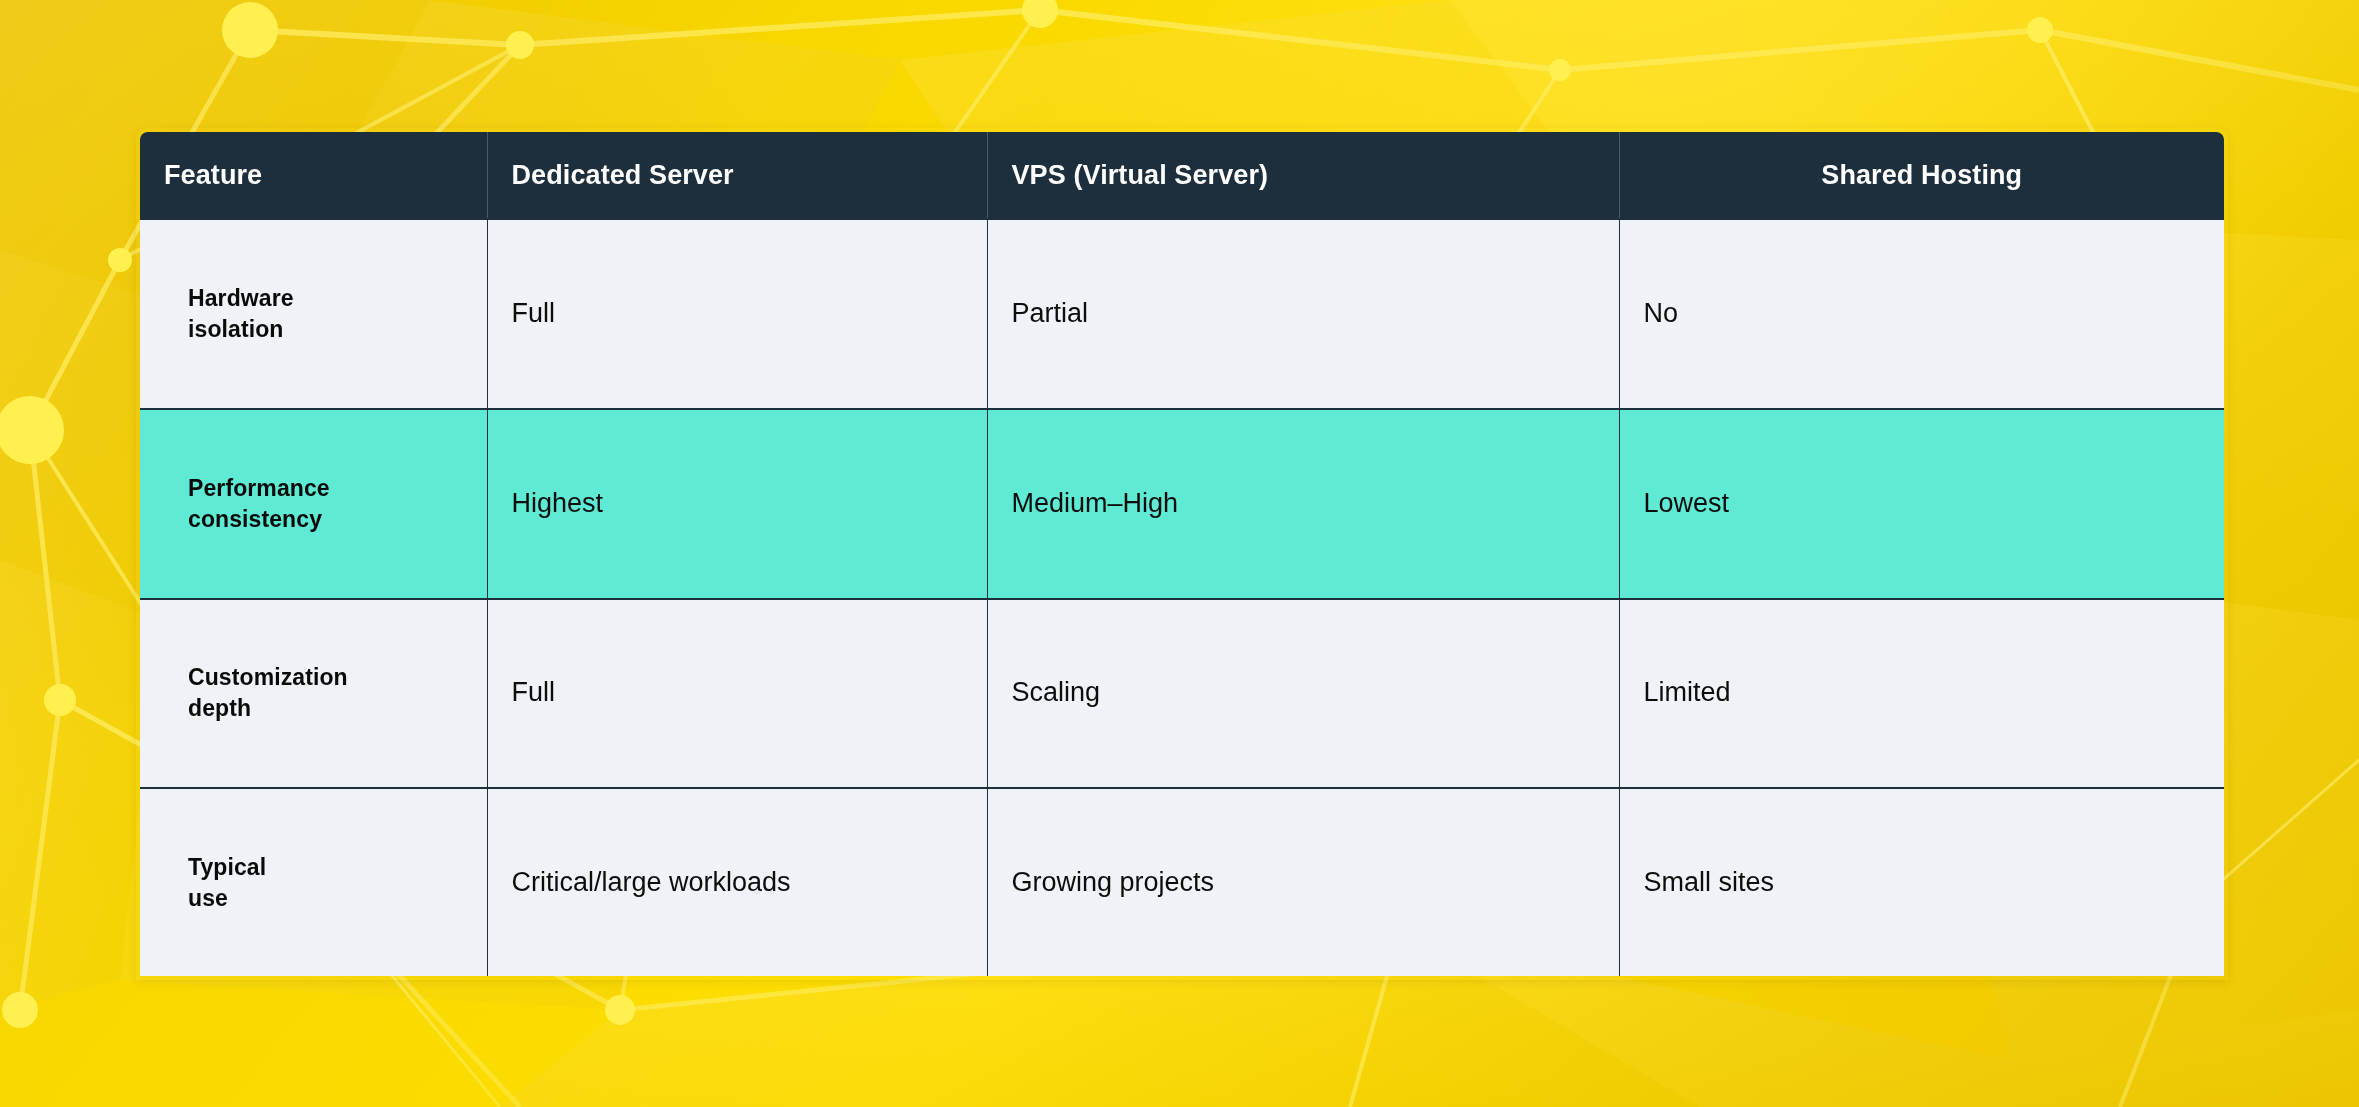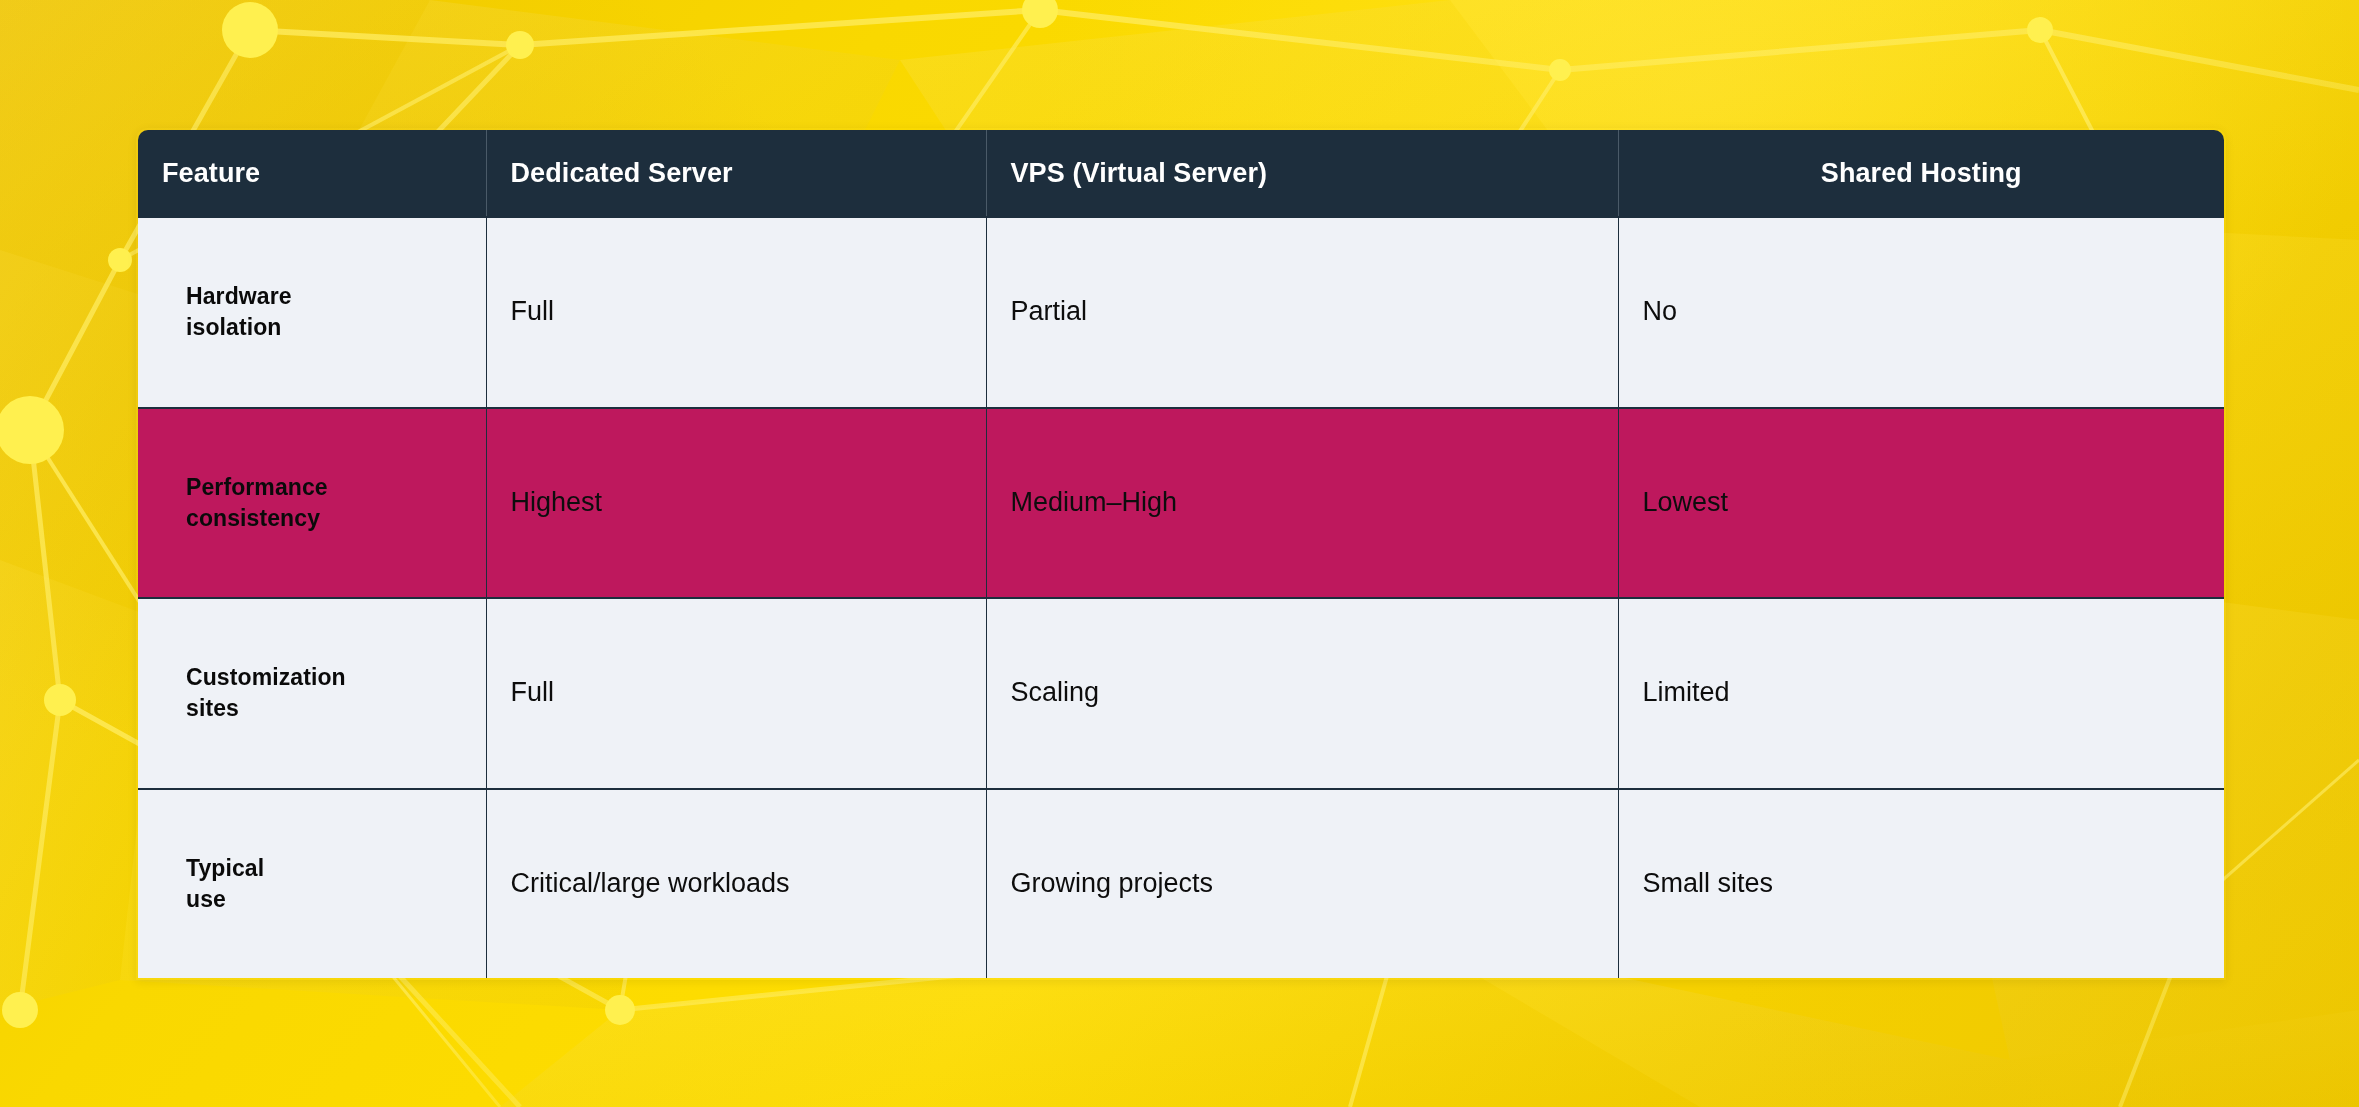--- a/index.html
+++ b/index.html
@@ -35,21 +35,21 @@
     left: 136px;
     top: 128px;
     width: 2088px;
     height: 852px;
   }
   table.cmp {
     width: 100%;
     height: 100%;
     border-collapse: collapse;
     table-layout: fixed;
-    border: 2px solid #4c1d95;
+    border: 4px solid #4c1d95;
     border-radius: 12px 12px 0 0;
     overflow: hidden;
     box-shadow: 0 2px 10px rgba(0,0,0,0.08);
   }
   table.cmp col.c1 { width: 349px; }
   table.cmp col.c2 { width: 500px; }
   table.cmp col.c3 { width: 632px; }
   table.cmp col.c4 { width: 607px; }
 
   thead tr { background: #1D2E3D; }
@@ -63,21 +63,21 @@
     vertical-align: middle;
     border-right: 1px solid #4A5A68;
     letter-spacing: 0.1px;
   }
   thead th:last-child { border-right: none; }
   thead th:first-child { border-top-left-radius: 12px; }
   thead th:last-child  { border-top-right-radius: 12px; text-align: center; }
 
   tbody tr { height: 136px; }
   tbody tr.shade { background: #EFF2F7; }
-  tbody tr.plain { background: #be185d; }
+  tbody tr.plain { background: #5eead4; }
   tbody tr + tr { border-top: 2px solid #1D2E3D; }
   tbody tr:first-child { border-top: 2px solid #1D2E3D; }
 
   tbody td {
     padding: 0 24px;
     vertical-align: middle;
     border-right: 1px solid #1D2E3D;
     font-size: 27px;
     color: #0D0D0D;
     line-height: 1.48;
@@ -202,21 +202,21 @@
           <span class="l2">consistency</span>
         </td>
         <td>Highest</td>
         <td>Medium–High</td>
         <td>Lowest</td>
       </tr>
 
       <tr class="shade">
         <td class="rowhead">
           <span class="l1">Customization</span>
-          <span class="l2">sites</span>
+          <span class="l2">depth</span>
         </td>
         <td>Full</td>
         <td>Scaling</td>
         <td>Limited</td>
       </tr>
 
 
       <tr class="shade">
         <td class="rowhead">
           <span class="l1">Typical</span>

